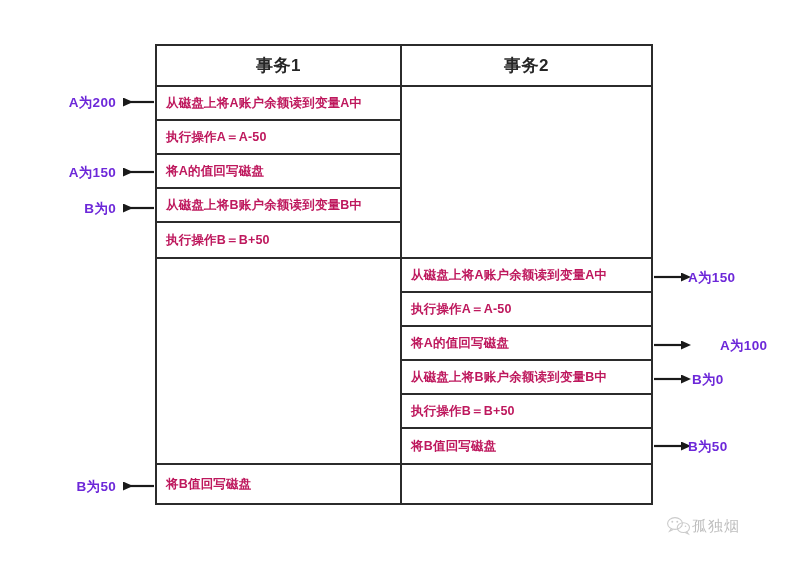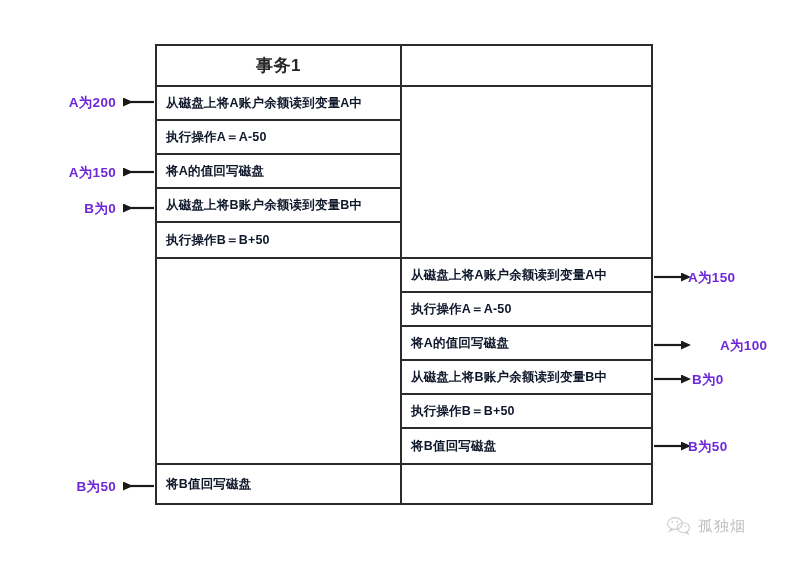--- a/index.html
+++ b/index.html
@@ -71,21 +71,21 @@
     font-weight: bold;
     color: #262626;
     letter-spacing: .5px;
   }
 
   .body-row { height: 34px; }
 
   .cell-text {
     font-size: 12.5px;
     font-weight: bold;
-    color: #0f172a;
+    color: #be185d;
     white-space: nowrap;
     letter-spacing: .2px;
   }
 
   
   .blockcell {
     box-sizing: border-box;
     display: flex;
     flex-direction: column;
   }
@@ -126,40 +126,42 @@
     pointer-events: none;
   }
 
   
   .watermark {
     position: absolute;
     left: 666px;
     top: 516px;
     display: flex;
     align-items: center;
-    gap: 6px;
     opacity: .38;
   }
   .wm-text {
     font-size: 15px;
     color: #555;
     letter-spacing: 1px;
     font-family: "DejaVu Sans", "Liberation Sans", sans-serif;
   }
 </style>
 </head>
 <body>
 
 <div id="canvas">
 
   <div class="tx-table">
 
     <div class="trow hdr-row">
       <div class="cell left">
         <span class="hdr-text">事务1</span>
+      </div>
+      <div class="cell right">
+        <span class="hdr-text">事务2</span>
       </div>
     </div>
 
     <div class="trow" style="height:172px;border-bottom:2px solid #2b2b2b;">
 
       <div class="blockcell left">
         <div class="sub-row">
           <span class="cell-text">从磁盘上将A账户余额读到变量A中</span>
         </div>
         <div class="sub-row">

